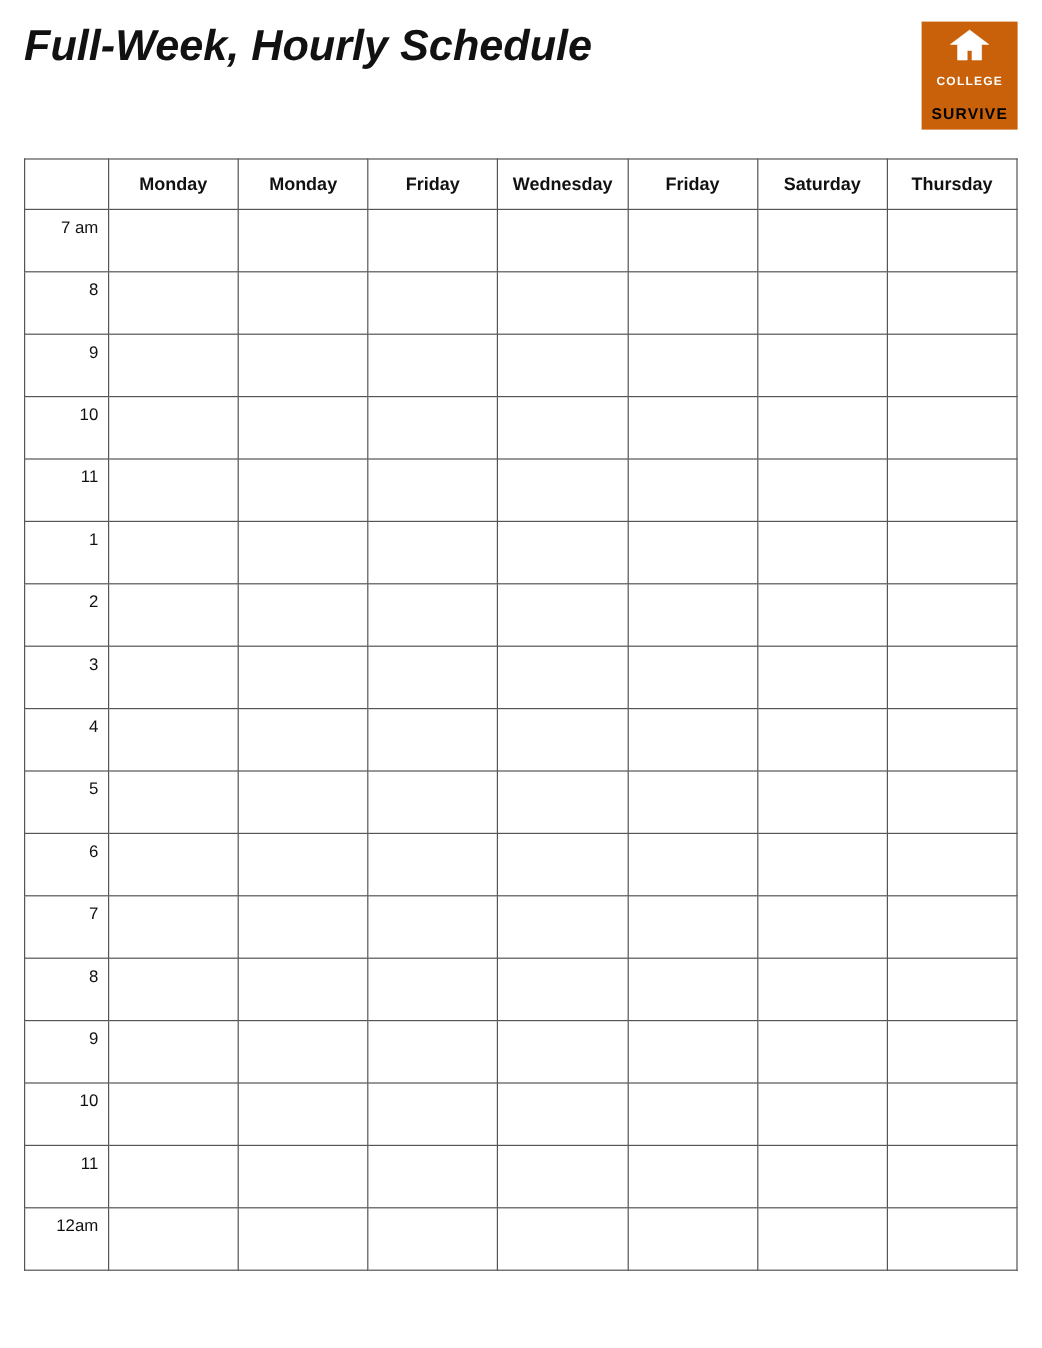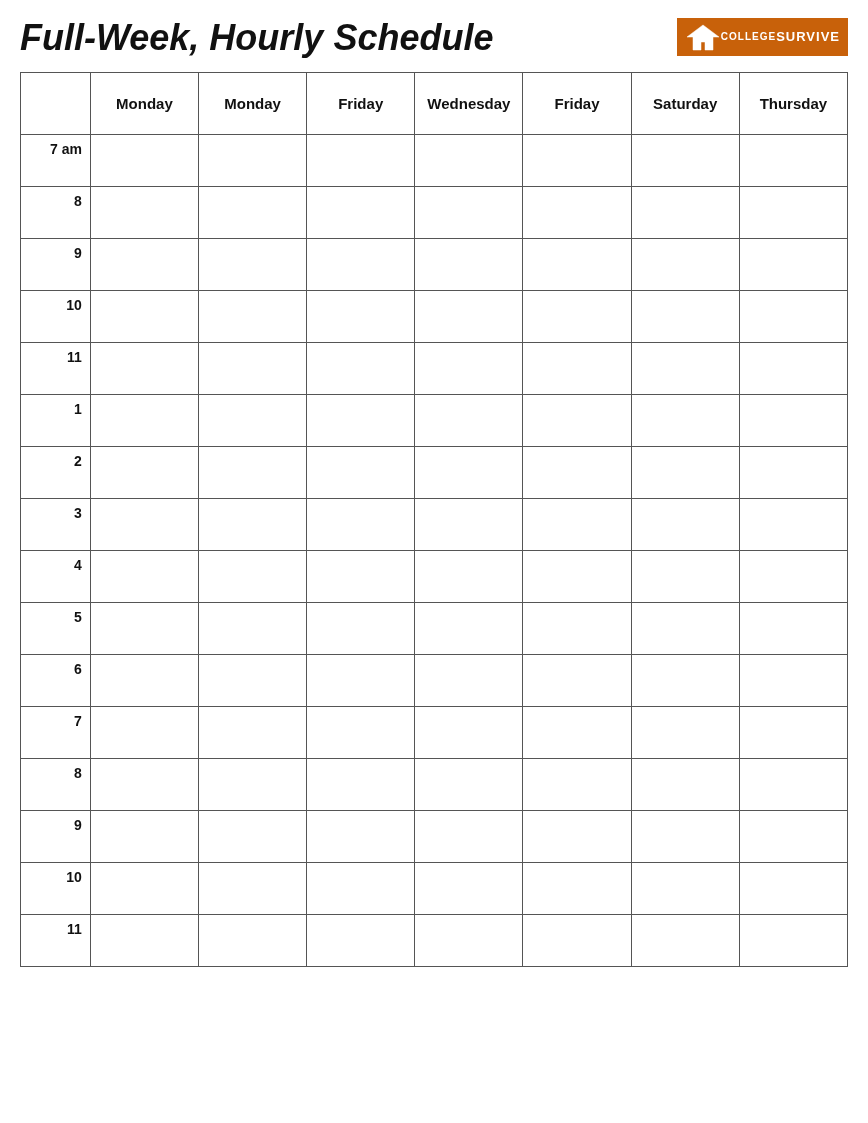--- a/index.html
+++ b/index.html
@@ -19,21 +19,21 @@
       width: 868px;
       min-height: 1123px;
       background: #ffffff;
       padding: 18px 20px 18px 20px;
     }
 
     .header {
       display: flex;
       justify-content: space-between;
       align-items: flex-start;
-      margin-bottom: 14px;
+      margin-bottom: 24px;
     }
 
     .title {
       font-size: 36px;
       font-weight: 900;
       color: #111111;
       font-style: italic;
       line-height: 1.1;
     }
 
@@ -41,40 +41,41 @@
       display: flex;
       flex-direction: column;
       align-items: center;
       justify-content: center;
     }
 
     .logo-box {
       background: #c8610a;
       padding: 5px 8px;
       display: flex;
-      flex-direction: row;
+      flex-direction: column;
       align-items: center;
+      gap: 12px;
     }
 
     .logo-icon {
       width: 36px;
       height: 28px;
       position: relative;
     }
 
     .logo-text-college {
       color: #ffffff;
       font-size: 10px;
       font-weight: 700;
       letter-spacing: 1px;
       line-height: 1.2;
     }
 
     .logo-text-survive {
-      color: #ffffff;
+      color: #000000;
       font-size: 13px;
       font-weight: 900;
       letter-spacing: 1px;
       line-height: 1.2;
     }
 
     .schedule-table {
       width: 100%;
       border-collapse: collapse;
       border: 1.5px solid #333333;
@@ -82,32 +83,32 @@
 
     .schedule-table th,
     .schedule-table td {
       border: 1px solid #555555;
     }
 
     .schedule-table th {
       text-align: center;
       font-size: 15px;
       font-weight: 600;
-      padding: 22px 4px;
+      padding: 12px 4px;
       background: #ffffff;
       color: #111111;
     }
 
     .time-col {
       width: 70px;
       text-align: right;
       padding-right: 8px;
       font-size: 14px;
       color: #111111;
-      font-weight: 700;
+      font-weight: 400;
       vertical-align: top;
       padding-top: 6px;
     }
 
     .time-header {
       width: 70px;
     }
 
     .day-col {
       width: calc((868px - 70px - 40px) / 7);
@@ -308,15 +309,25 @@
         <tr>
           <td class="time-col time-cell">11</td>
           <td></td>
           <td></td>
           <td></td>
           <td></td>
           <td></td>
           <td></td>
           <td></td>
         </tr>
+        <tr>
+          <td class="time-col time-cell">12am</td>
+          <td></td>
+          <td></td>
+          <td></td>
+          <td></td>
+          <td></td>
+          <td></td>
+          <td></td>
+        </tr>
       </tbody>
   </table>
 </div>
 
 </body></html>

